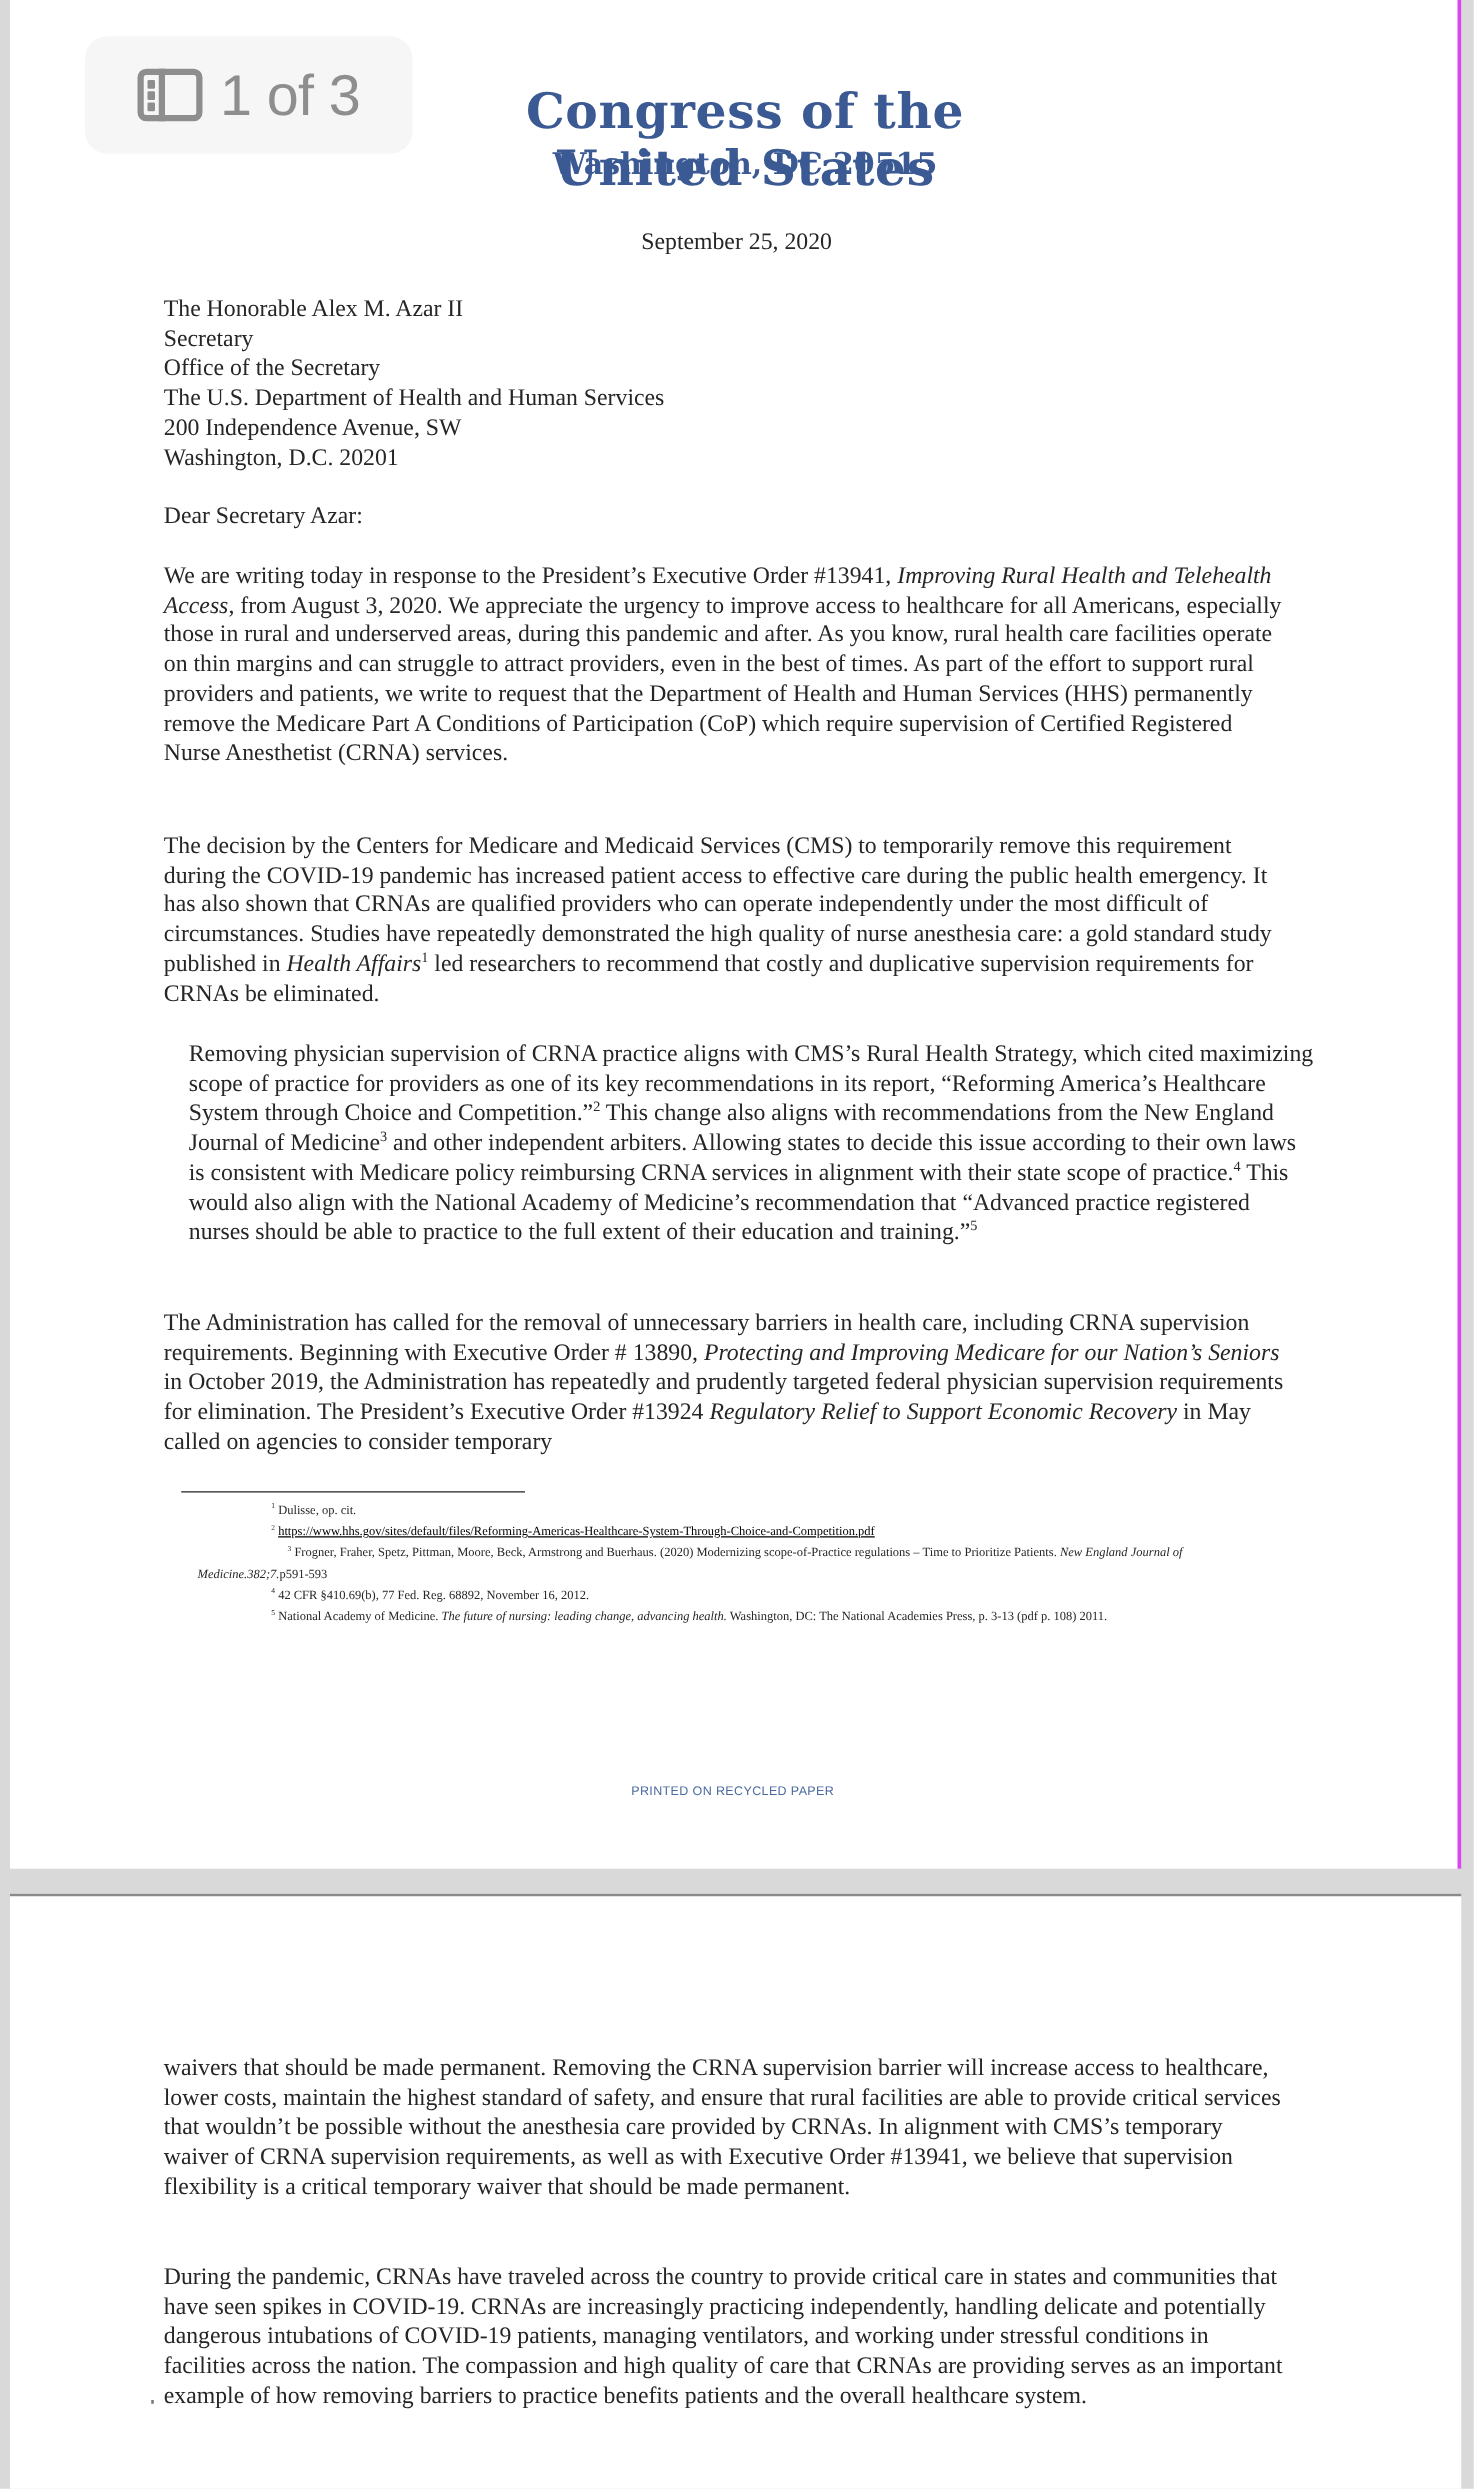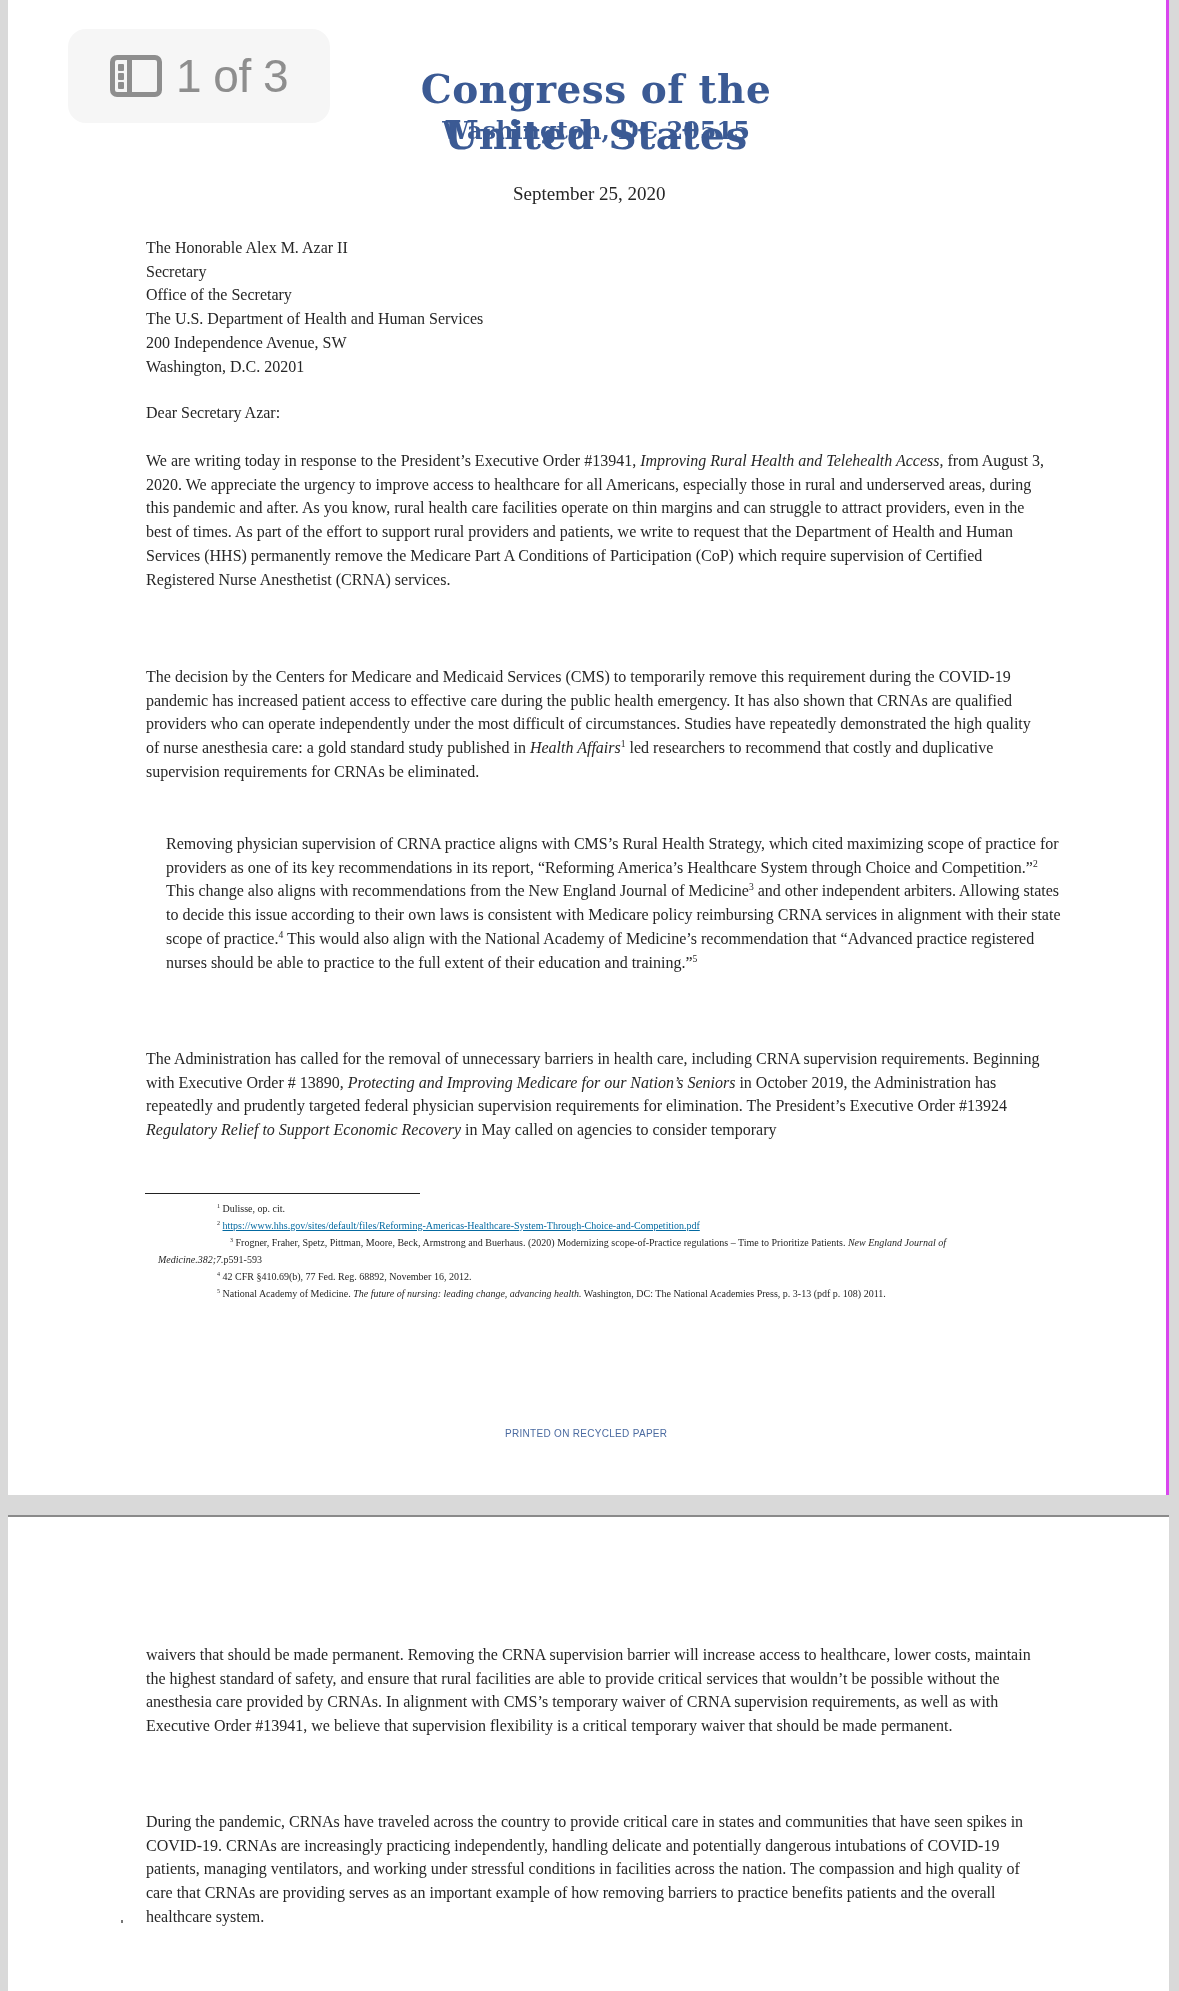--- a/index.html
+++ b/index.html
@@ -21,34 +21,34 @@
   }
   .badge-icon { width: 52px; height: 42px; position: relative; }
   .badge-icon .frame { position: absolute; inset: 0; border: 5px solid #8e8e8e; border-radius: 7px; box-sizing: border-box; }
   .badge-icon .div { position: absolute; left: 17px; top: 0; width: 5px; height: 42px; background: #8e8e8e; }
   .badge-icon .dot { position: absolute; left: 8px; width: 6px; height: 7px; background: #8e8e8e; border-radius: 1px; }
   .badge-text { font-family: "Liberation Sans", "DejaVu Sans", sans-serif; font-size: 46px; color: #8e8e8e; letter-spacing: -0.5px; }
   .letterhead { position: absolute; left: 363px; width: 450px; text-align: center; color: #3b5a94; font-family: "DejaVu Serif", serif; font-weight: bold; }
   .lh-title { top: 66px; font-size: 39px; letter-spacing: 0.5px; }
   .lh-sub { top: 116px; font-size: 24px; }
   .date { position: absolute; left: 505px; top: 183px; font-size: 19px; }
-  .block { position: absolute; left: 138px; width: 900px; font-size: 16px; line-height: 23.7px; }
+  .block { position: absolute; left: 123px; width: 900px; font-size: 19px; line-height: 23.7px; }
   .block p { margin: 0; }
   .address { top: 236px; }
   .salutation { top: 401px; }
   .para { text-align: left; }
   .p1 { top: 449px; }
   .p2 { top: 665px; }
   .p3 { top: 832px; margin-left: 20px; }
   .p4 { top: 1047px; }
   .fn-rule { position: absolute; left: 137px; top: 1193px; width: 275px; height: 1px; background: #222; }
   .footnotes { position: absolute; left: 137px; top: 1200px; width: 880px; font-size: 10px; line-height: 17px; }
   .footnotes p { margin: 0; }
   .fn-indent { padding-left: 72px; }
-  .fn-link { color: #0369a1; text-decoration: underline; }
+  .fn-link { color: #000000; text-decoration: underline; }
   sup { font-size: 0.6em; line-height: 0; vertical-align: super; }
   .recycled { position: absolute; left: 497px; top: 1428px; font-family: "Liberation Sans", sans-serif; font-size: 10px; color: #4a6aa0; letter-spacing: 0.3px; }
   .p5 { top: 1641px; }
   .p6 { top: 1808px; }
   .stray-dot { position: absolute; left: 113px; top: 1918px; width: 2px; height: 3px; background: #777; }
 </style>
 </head>
 <body>
 
 <div class="page" id="page1">

